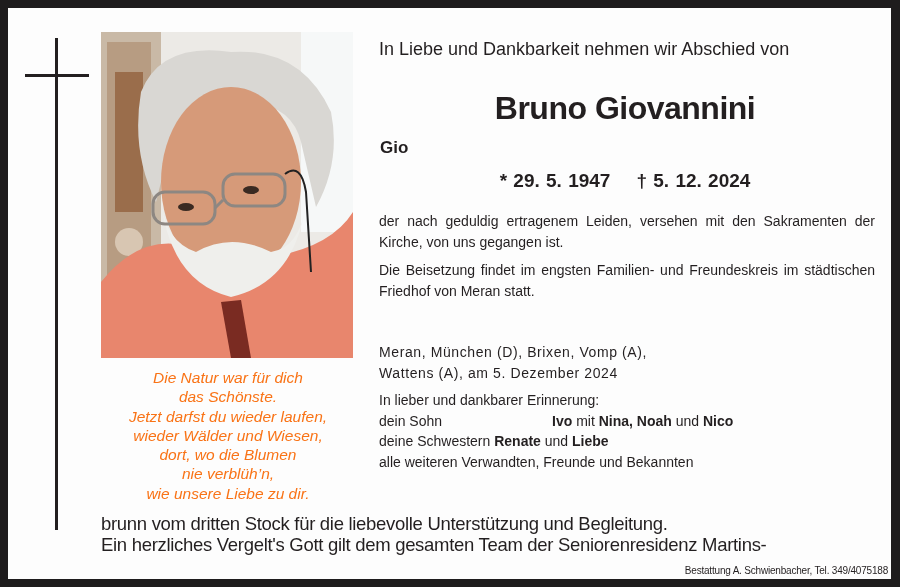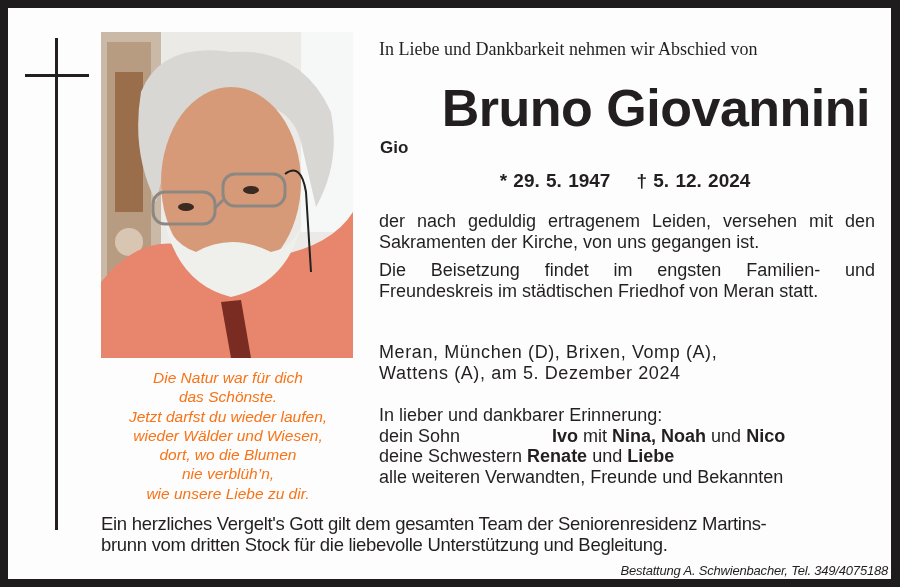--- a/index.html
+++ b/index.html
@@ -3,35 +3,35 @@
 <meta charset="utf-8">
 <style>
   html, body { margin:0; padding:0; }
   body { width:900px; height:587px; background:#1e1c1d; position:relative; overflow:hidden; font-family:"Liberation Sans", sans-serif; color:#231f20; }
   .sheet { position:absolute; left:8px; top:8px; width:883px; height:571px; background:#fdfdfd; }
   .cross-v { position:absolute; left:55px; top:38px; width:3px; height:492px; background:#231f20; }
   .cross-h { position:absolute; left:25px; top:74px; width:64px; height:3px; background:#231f20; }
   .photo { position:absolute; left:101px; top:32px; width:252px; height:326px; overflow:hidden; background:#e9e4df; }
   .poem { position:absolute; left:100px; top:368px; width:256px; text-align:center; font-style:italic; font-size:15.5px; line-height:19.3px; color:#f97316; }
   .poem div { white-space:nowrap; }
-  .intro { position:absolute; left:379px; top:38px; width:500px; font-size:18px; line-height:22px; white-space:nowrap;font-family:Liberation Serif, serif; }
-  .name { position:absolute; left:380px; top:80px; width:490px; text-align:right; font-weight:bold; font-size:52px; line-height:56px; letter-spacing:-0.5px; white-space:nowrap; }
+  .intro { position:absolute; left:379px; top:38px; width:500px; font-size:18px; line-height:22px; white-space:nowrap; }
+  .name { position:absolute; left:380px; top:80px; width:490px; text-align:center; font-weight:bold; font-size:32px; line-height:56px; letter-spacing:-0.5px; white-space:nowrap; }
   .nick { position:absolute; left:380px; top:137px; width:490px; text-align:left; font-weight:bold; font-size:17px; line-height:22px; }
   .dates { position:absolute; left:380px; top:169px; width:490px; text-align:center; font-weight:bold; font-size:19px; line-height:24px; word-spacing:1px; }
   .dates span { margin:14px 13px; }
-  .para { position:absolute; left:379px; width:496px; font-size:18px; line-height:20.5px; text-align:justify; text-align-last:left; }
+  .para { position:absolute; left:379px; width:496px; font-size:14px; line-height:20.5px; text-align:justify; text-align-last:left; }
   .p1 { top:211px; }
   .p2 { top:260px; }
   .p3 { top:342px; letter-spacing:0.6px; }
-  .p4 { top:405px; text-align:center; white-space:nowrap; }
+  .p4 { top:390px; text-align:center; white-space:nowrap; }
   .row2 { position:relative; }
   .son-name { position:absolute; left:173px; }
   b { font-weight:bold; }
   .thanks { position:absolute; left:101px; top:513px; width:780px; font-size:18.5px; line-height:21px; letter-spacing:-0.3px; white-space:nowrap; }
-  .undertaker { position:absolute; right:12px; top:564px; font-size:13px; line-height:13px; white-space:nowrap; letter-spacing:-0.2px;font-style:italic; }
+  .undertaker { position:absolute; right:12px; top:564px; font-size:10px; line-height:13px; white-space:nowrap; letter-spacing:-0.2px; }
 </style>
 </head>
 <body>
 
 <div class="sheet"></div>
 
 <div class="cross-v"></div>
 <div class="cross-h"></div>
 
 <div class="photo">
@@ -84,17 +84,17 @@
   <div>In lieber und dankbarer Erinnerung:</div>
   <div class="row2">
     <span>dein Sohn</span>
     <span class="son-name"><b>Ivo</b> <span>mit</span> <b>Nina, Noah</b> <span>und</span> <b>Nico</b></span>
   </div>
   <div><span>deine Schwestern</span> <b>Renate</b> <span>und</span> <b>Liebe</b></div>
   <div>alle weiteren Verwandten, Freunde und Bekannten</div>
 </div>
 
 <div class="thanks">
+  <div>brunn vom dritten Stock für die liebevolle Unterstützung und Begleitung.</div>
   <div>Ein herzliches Vergelt's Gott gilt dem gesamten Team der Seniorenresidenz Martins-</div>
-  <div>brunn vom dritten Stock für die liebevolle Unterstützung und Begleitung.</div>
 </div>
 
 <div class="undertaker">Bestattung A. Schwienbacher, Tel. 349/4075188</div>
 
 </body></html>

